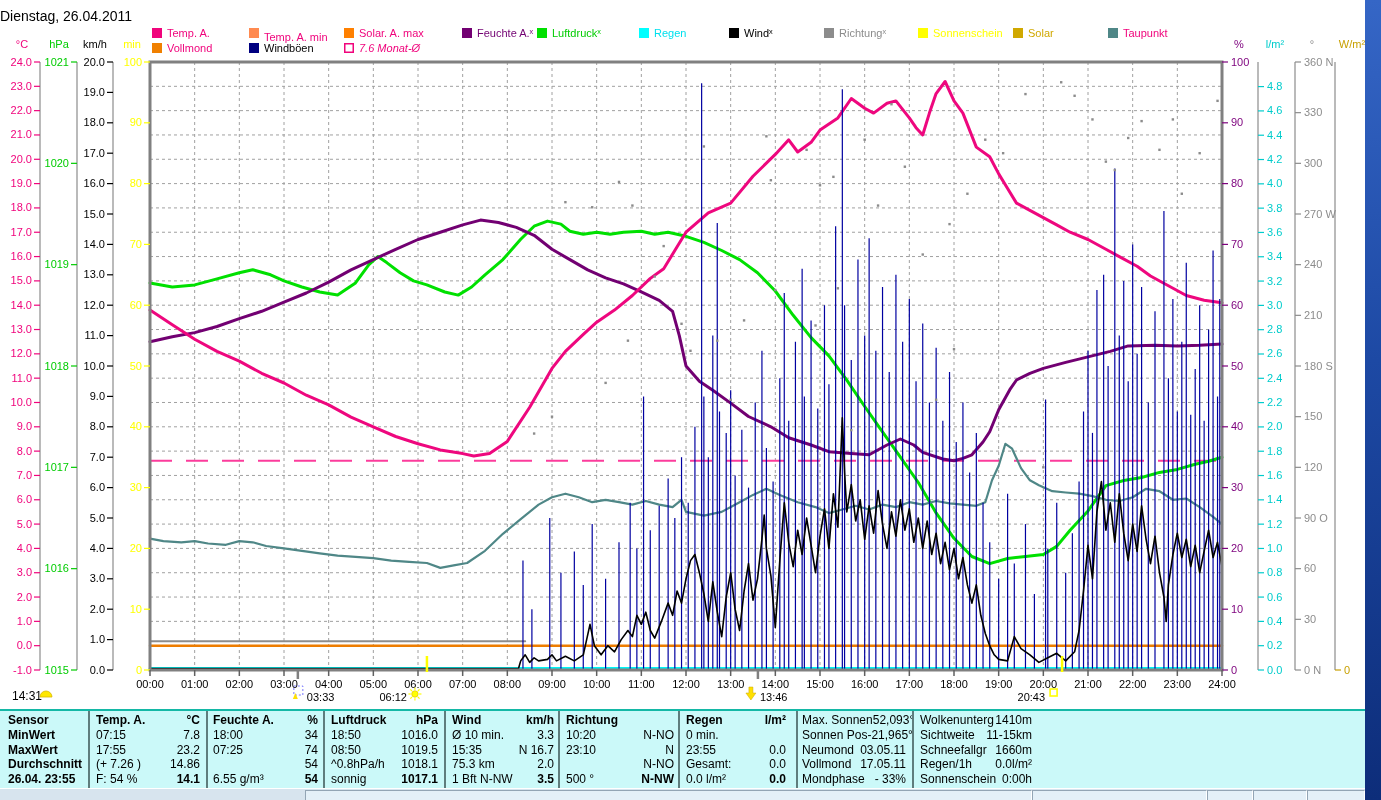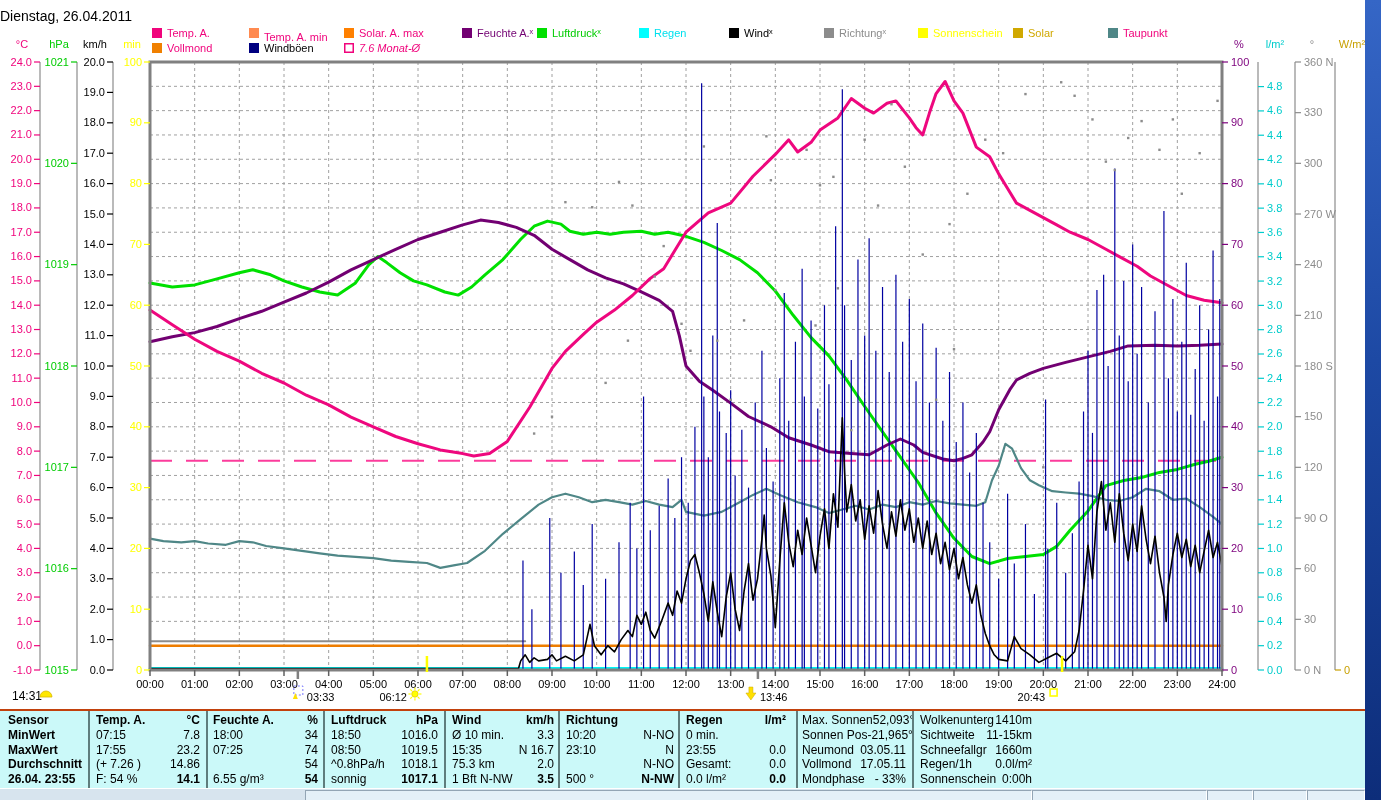--- a/index.html
+++ b/index.html
@@ -6,21 +6,21 @@
   body{width:1381px;height:800px;overflow:hidden;position:relative;
        font-family:"Liberation Sans","DejaVu Sans",sans-serif;}
   #app{position:absolute;inset:0;background:#ffffff;}
   #title{position:absolute;top:8px;left:0;width:1360px;text-align:left;
          font-size:14px;color:#000;}
   .legend-row{position:absolute;left:0;top:0;height:13px;width:1381px;}
   .leg{position:absolute;display:flex;align-items:center;height:12px;font-size:11px;white-space:nowrap;}
   .leg .sw{width:10px;height:10px;display:inline-block;margin-right:5px;flex:none;}
   svg#plot{position:absolute;top:0;left:0;}
   #table{position:absolute;left:0;top:709px;width:1365px;height:79px;
-         background:#cbf9f9;border-top:2px solid #c2410c;font-size:12px;color:#000;}
+         background:#cbf9f9;border-top:2px solid #14b8a6;font-size:12px;color:#000;}
   .tcol{position:absolute;top:2px;}
   .trow{height:14.8px;line-height:14.8px;display:flex;justify-content:space-between;white-space:nowrap;}
   .trow .l{text-align:left;} .trow .r{text-align:right;}
   .b{font-weight:bold;}
   .tsep{position:absolute;top:0;width:2px;height:77px;background:#5f7d7d;}
   #statusbar{position:absolute;left:0;top:788px;width:1365px;height:12px;
              background:#d7e4ee;border-top:1px solid #ffffff;}
   .spanel{position:absolute;top:1px;height:9px;background:#e4f0f8;
           border:1px solid #93a5b5;border-right-color:#fff;border-bottom-color:#fff;}
   #blueband{position:absolute;left:1365px;top:0;width:16px;height:800px;

